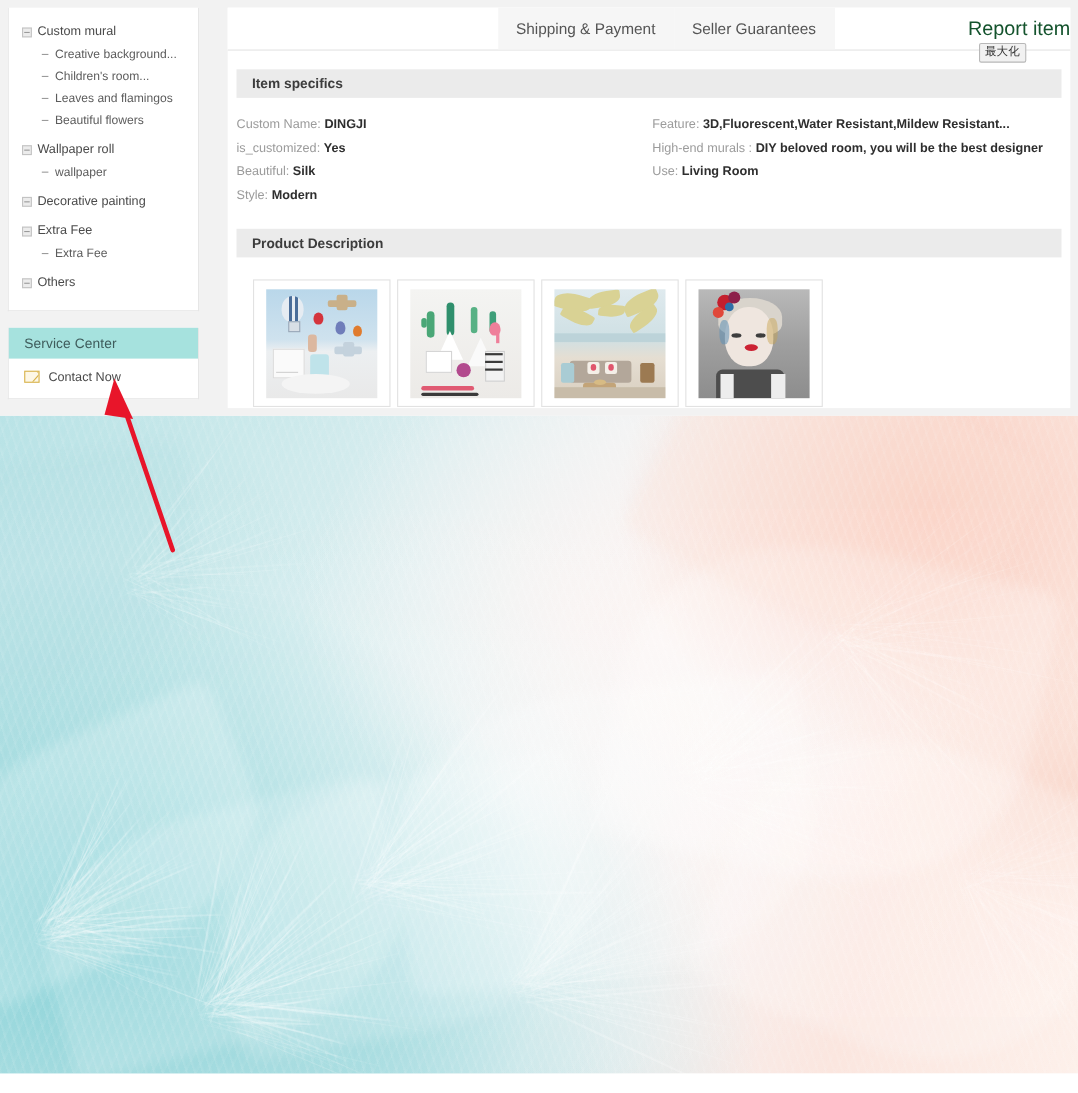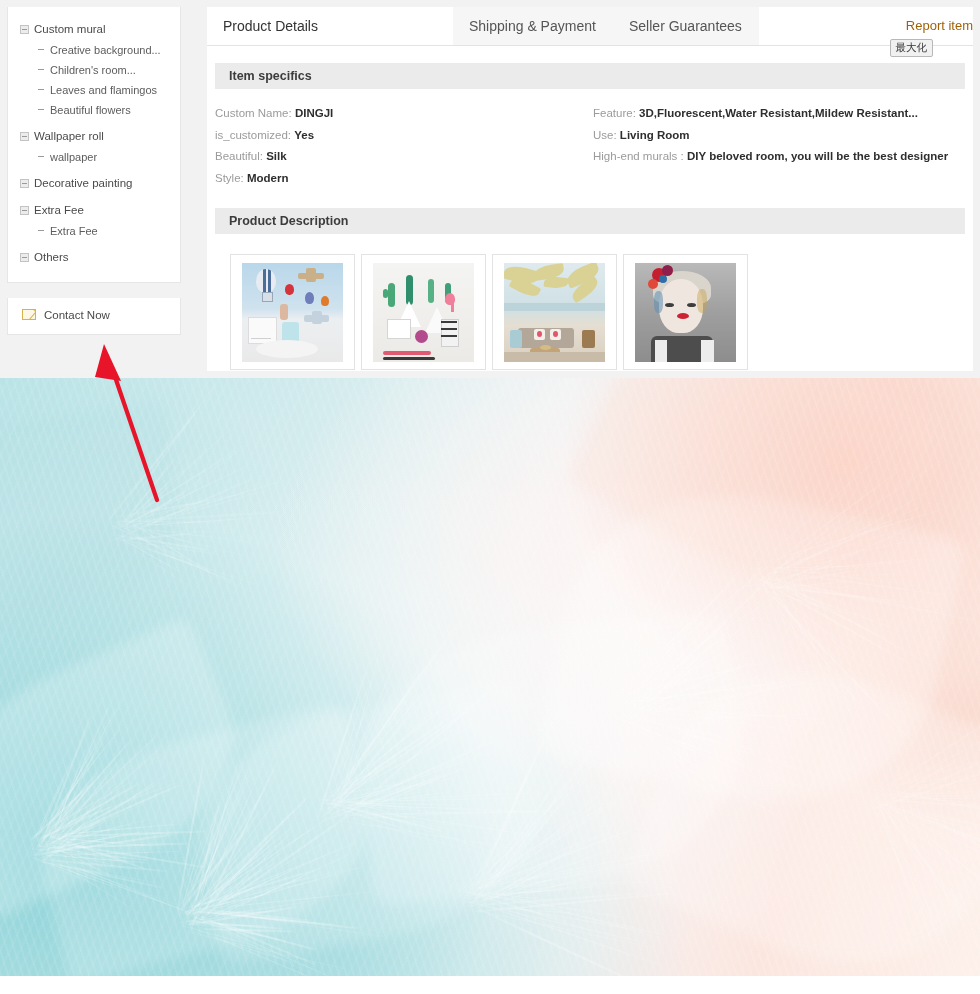--- a/index.html
+++ b/index.html
@@ -183,22 +183,22 @@
   #tab-1 { left: 128px; width: 118px; }
   #tab-2 { left: 246px; width: 160px; }
   #tab-3 { left: 406px; width: 146px; }
 
   #report-item {
     position: absolute;
     right: 0px;
     top: 0;
     height: 38px;
     line-height: 38px;
-    font-size: 13px;
-    color: #a16207;
+    font-size: 18px;
+    color: #14532d;
     cursor: pointer;
     white-space: nowrap;
   }
   #maximize-btn {
     position: absolute;
     right: 40px;
     top: 32px;
     background: #f1f1f1;
     border: 1px solid #b8b8b8;
     border-radius: 2px;
@@ -432,34 +432,34 @@
           <span>Extra Fee</span>
         </li>
         <li class="lvl1">
           <span class="sq-icon"></span>
           <span>Others</span>
         </li>
       </ul>
     </div>
 
     <div id="svc-panel" class="panel">
+      <div class="panel-head">Service Center</div>
       <ul id="svc-list">
         <li>
           <span class="mail-icon"></span>
           <span>Contact Now</span>
         </li>
       </ul>
     </div>
 
   </div>
 
   <div id="main-card">
 
     <div id="tabbar">
-      <div id="tab-0" class="tab active">Product Details</div>
       <div id="tab-2" class="tab">Shipping &amp; Payment</div>
       <div id="tab-3" class="tab">Seller Guarantees</div>
       <div id="report-item">Report item</div>
     </div>
 
     <div id="maximize-btn">最大化</div>
 
     <div class="section-head">Item specifics</div>
 
     <div id="specs">
@@ -480,26 +480,26 @@
           <span>Style:</span>
           <b>Modern</b>
         </div>
       </div>
       <div id="spec-col-right" class="spec-col">
         <div class="spec-row">
           <span>Feature:</span>
           <b>3D,Fluorescent,Water Resistant,Mildew Resistant...</b>
         </div>
         <div class="spec-row">
+          <span>High-end murals :</span>
+          <b>DIY beloved room, you will be the best designer</b>
+        </div>
+        <div class="spec-row">
           <span>Use:</span>
           <b>Living Room</b>
-        </div>
-        <div class="spec-row">
-          <span>High-end murals :</span>
-          <b>DIY beloved room, you will be the best designer</b>
         </div>
       </div>
     </div>
 
     <div class="section-head">Product Description</div>
 
     <div id="thumbs">
 
       <div id="thumb-0" class="thumb">
         <div class="thumb-inner t1">

